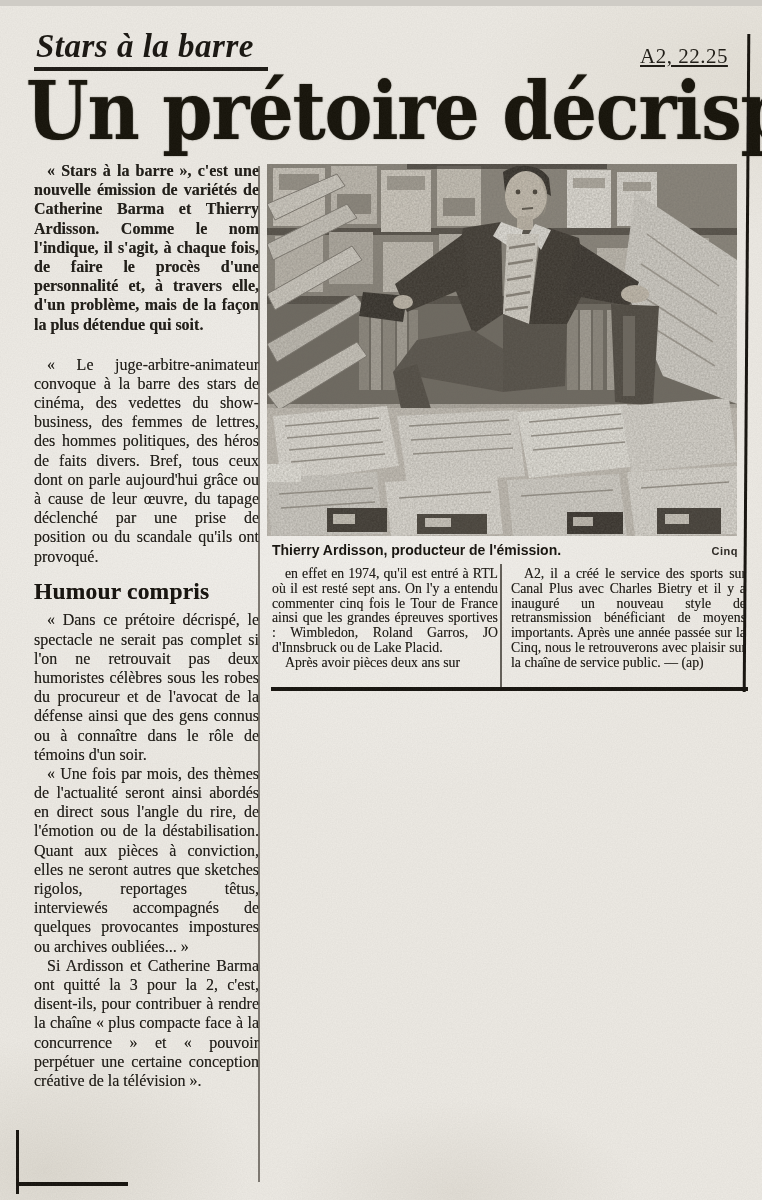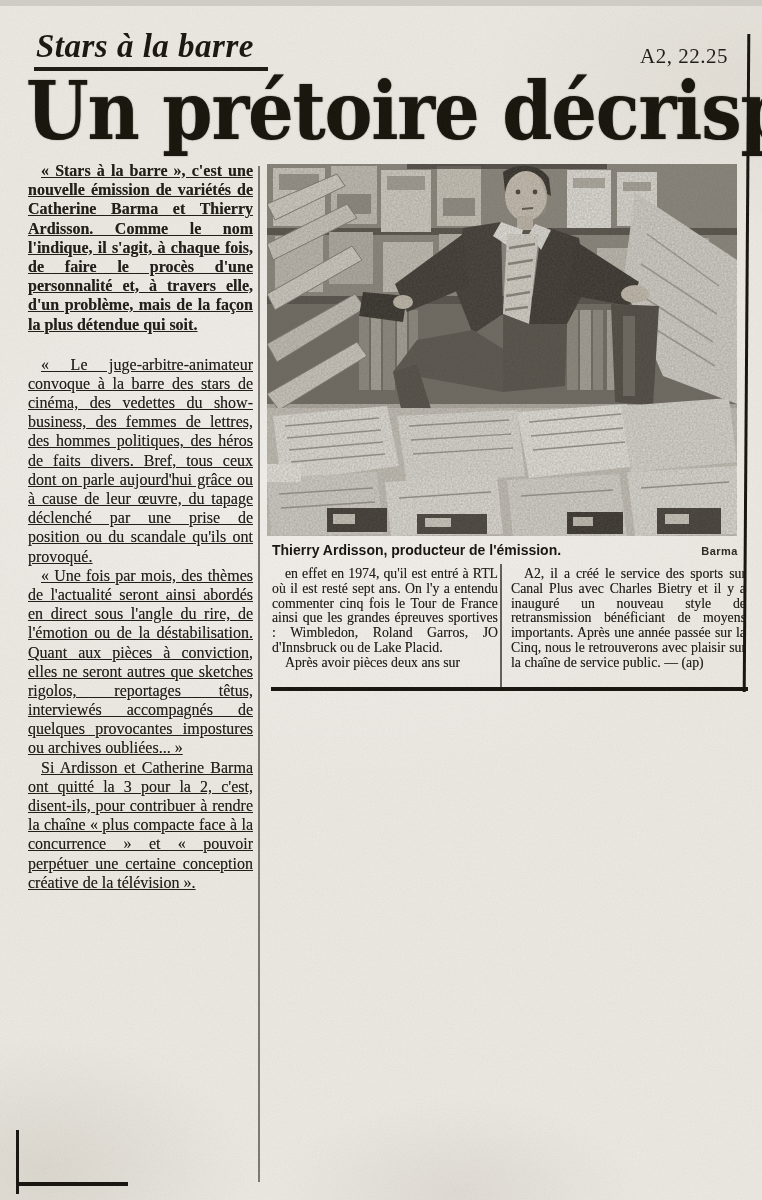--- a/index.html
+++ b/index.html
@@ -20,36 +20,36 @@
     left:34px; top:22px;
     font:italic 700 33px/1.1 "Liberation Serif", serif;
     letter-spacing:.5px;
     border-bottom:4px solid #1c1914;
     padding:0 14px 3px 2px;
     color:#17140f;
   }
   .channel{
     left:640px; top:40px; width:110px;
     font:400 21px/1 "Liberation Serif", serif;
-    color:#1d1a14; letter-spacing:.5px;
+    color:#1d1a14; letter-spacing:.5px;text-decoration:underline;
   }
   .headline{
     left:26px; top:64px;
     font:700 58px/1 "DejaVu Serif", serif;
     letter-spacing:-1px; white-space:nowrap;
     transform:scale(1.24,1.40); transform-origin:left top;
     color:#151209;
     text-shadow:0 0 1px rgba(21,18,9,.65);
   }
   
   .col{ text-align:justify; }
   .col p{ margin:0; text-indent:13px; }
-  .col-left{ left:28px; top:155px; width:225px;
+  .col-left{ left:34px; top:155px; width:225px;
     font:400 16px/1.2 "Liberation Serif", serif; color:#1e1b16;
-    text-shadow:0 0 .4px rgba(30,27,22,.55);text-decoration:underline;}
+    text-shadow:0 0 .4px rgba(30,27,22,.55);}
   .col-left .lead{ font-weight:700; margin-bottom:21px; }
   .subhead{ font:700 23.5px/1.05 "Liberation Serif", serif; text-indent:0 !important;
     margin:13px 0 7px 0 !important; color:#14110c; letter-spacing:.2px;}
   .col-narrow{ width:226px;
     font:400 13.8px/1.075 "Liberation Serif", serif; color:#1e1b16;
     text-shadow:0 0 .4px rgba(30,27,22,.5);}
   .col-mid{ left:272px; top:561px; }
   .col-right{ left:511px; top:561px; width:235px; }
   
   .photo{ left:267px; top:158px; width:470px; height:372px; }
@@ -72,20 +72,22 @@
 
 <div class="sheet">
 
   <div class="abs kicker">Stars à la barre</div>
   <div class="abs channel">A2, 22.25</div>
   <h1 class="abs headline" style="margin:0;font-weight:700;">Un prétoire décrispé</h1>
 
   <div class="abs col col-left">
     <p class="lead">« Stars à la barre », c'est une nouvelle émission de variétés de Catherine Barma et Thierry Ardisson. Comme le nom l'indique, il s'agit, à chaque fois, de faire le procès d'une personnalité et, à travers elle, d'un problème, mais de la façon la plus détendue qui soit.</p>
     <p>« Le juge-arbitre-animateur convoque à la barre des stars de cinéma, des vedettes du show-business, des femmes de lettres, des hommes politiques, des héros de faits divers. Bref, tous ceux dont on parle aujourd'hui grâce ou à cause de leur œuvre, du tapage déclenché par une prise de position ou du scandale qu'ils ont provoqué.</p>
+    <p class="subhead">Humour compris</p>
+    <p>« Dans ce prétoire décrispé, le spectacle ne serait pas complet si l'on ne retrouvait pas deux humoristes célèbres sous les robes du procureur et de l'avocat de la défense ainsi que des gens connus ou à connaître dans le rôle de témoins d'un soir.</p>
     <p>« Une fois par mois, des thèmes de l'actualité seront ainsi abordés en direct sous l'angle du rire, de l'émotion ou de la déstabilisation. Quant aux pièces à conviction, elles ne seront autres que sketches rigolos, reportages têtus, interviewés accompagnés de quelques provocantes impostures ou archives oubliées... »</p>
     <p>Si Ardisson et Catherine Barma ont quitté la 3 pour la 2, c'est, disent-ils, pour contribuer à rendre la chaîne « plus compacte face à la concurrence » et « pouvoir perpétuer une certaine conception créative de la télévision ».</p>
 
   </div>
 
   <div class="abs photo">
     <svg width="470" height="372" viewBox="0 0 470 372" xmlns="http://www.w3.org/2000/svg">
       <defs>
         <filter id="grainF" x="0" y="0" width="100%" height="100%">
           <feTurbulence type="fractalNoise" baseFrequency="0.55" numOctaves="3" result="n"></feTurbulence>
@@ -225,21 +227,21 @@
         <rect x="390" y="344" width="64" height="26" fill="#3f3a33"></rect>
           <rect x="398" y="350" width="24" height="10" fill="#d2cdc3"></rect>
         <rect x="0" y="300" width="34" height="18" fill="#efede6"></rect>
       </g>
       <rect width="470" height="372" filter="url(#grainF)" opacity=".45"></rect>
     </svg>
   </div>
 
   <div class="abs caption-row">
     <span class="caption">Thierry Ardisson, producteur de l'émission.</span>
-    <span class="credit">Barma</span>
+    <span class="credit">Cinq</span>
   </div>
 
   <div class="abs col col-narrow col-mid">
     <p>en effet en 1974, qu'il est entré à RTL où il est resté sept ans. On l'y a entendu commenter cinq fois le Tour de France ainsi que les grandes épreuves sportives : Wimbledon, Roland Garros, JO d'Innsbruck ou de Lake Placid.</p>
     <p>Après avoir pièces deux ans sur</p>
   </div>
 
   <div class="abs col col-narrow col-right">
     <p>A2, il a créé le service des sports sur Canal Plus avec Charles Bietry et il y a inauguré un nouveau style de retransmission bénéficiant de moyens importants. Après une année passée sur la Cinq, nous le retrouverons avec plaisir sur la chaîne de service public. — (ap)</p>
   </div>

